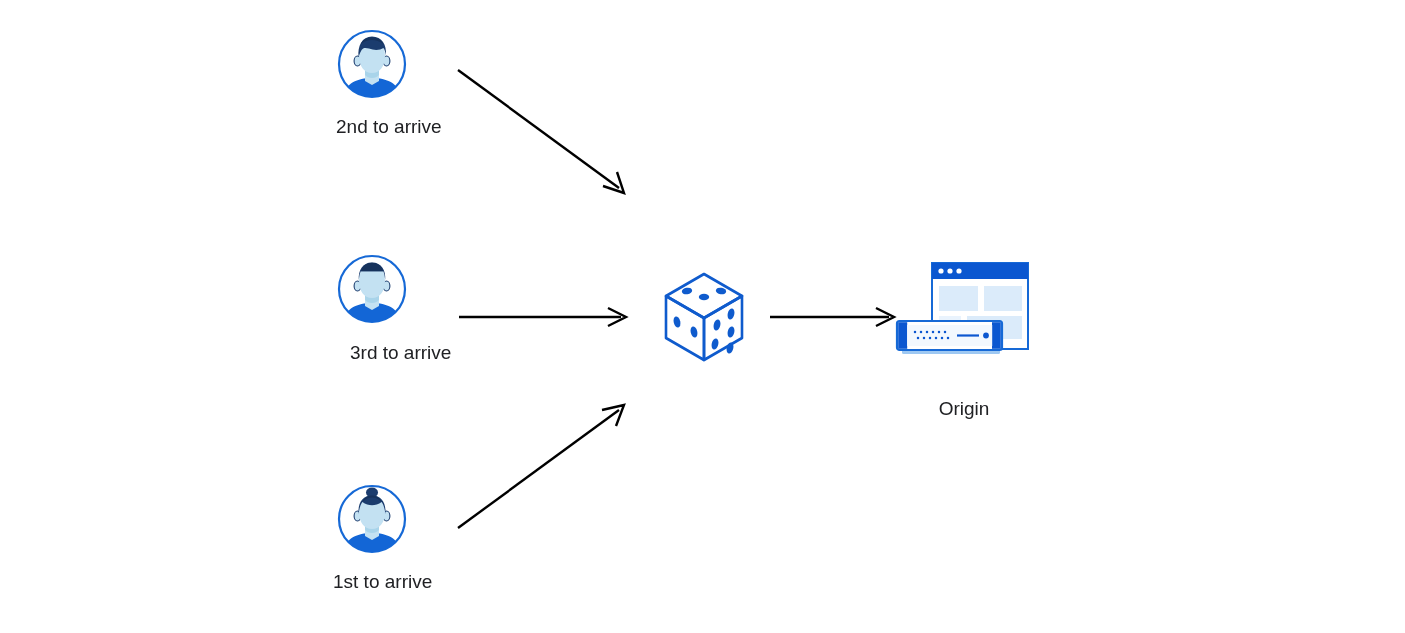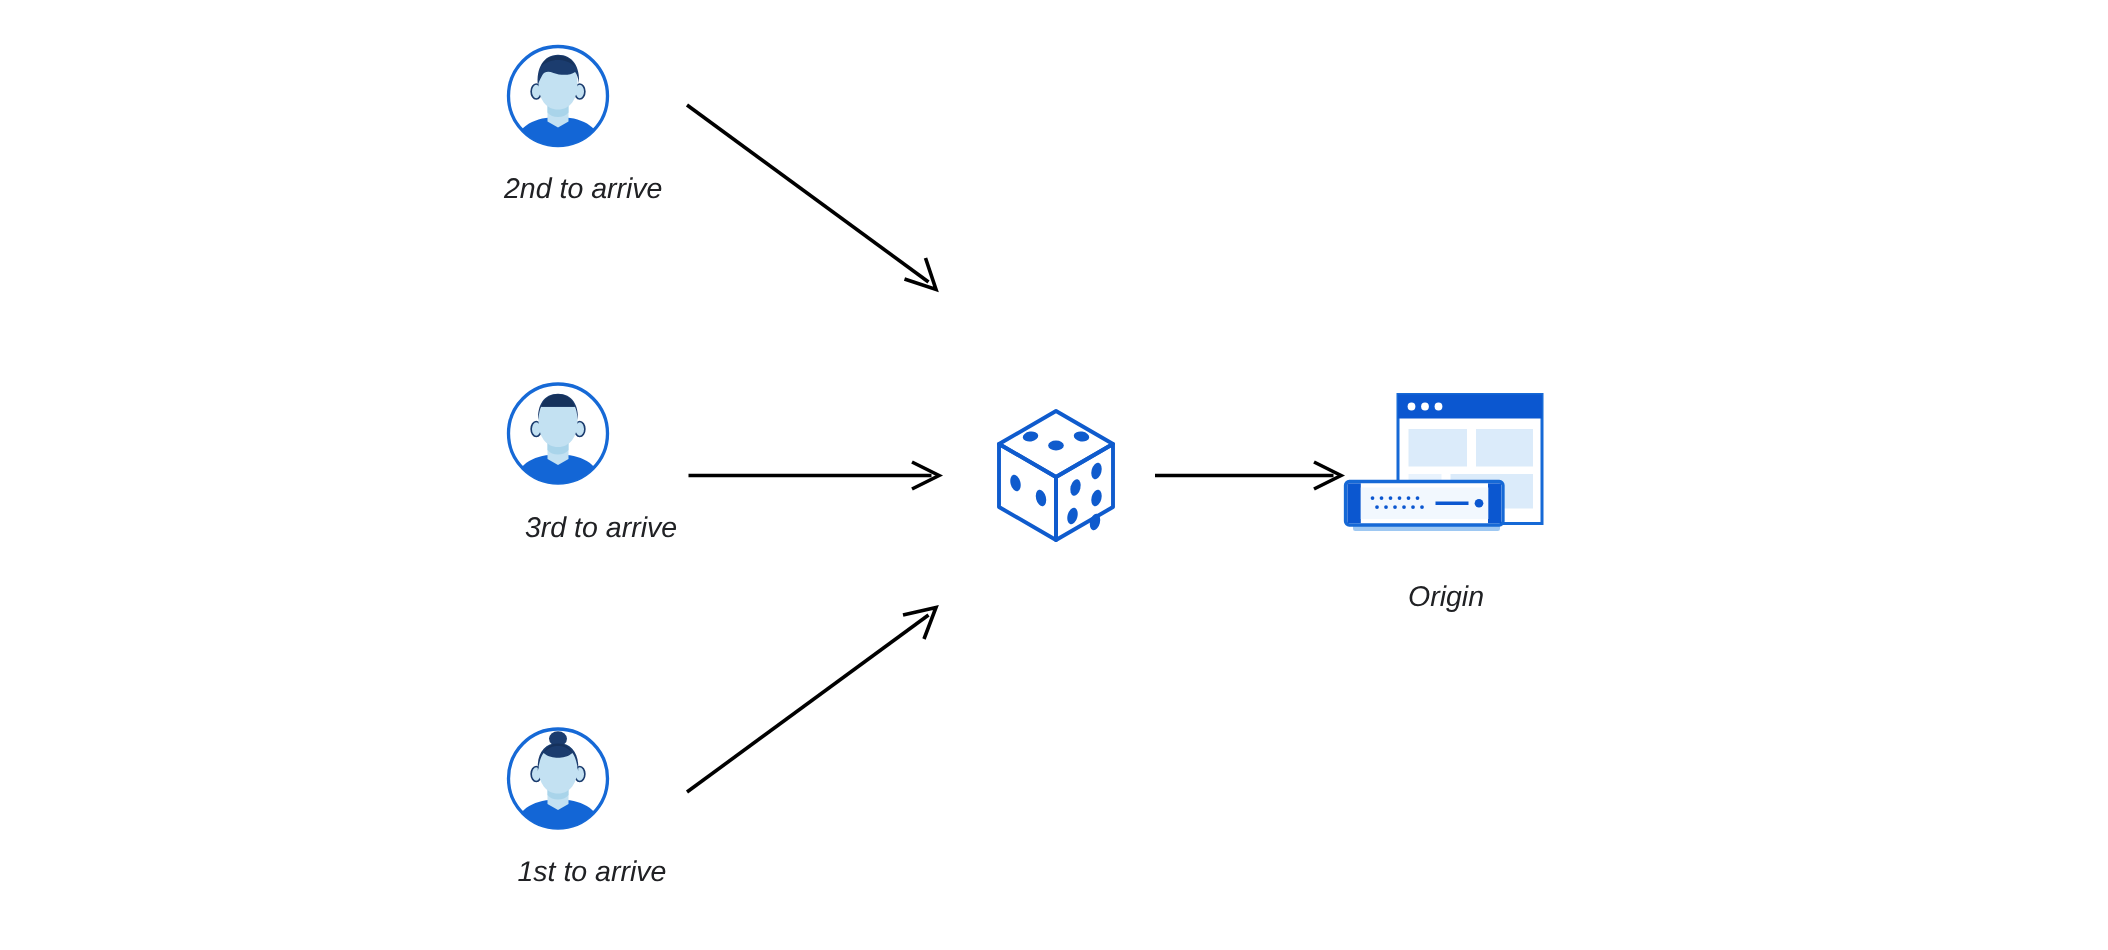--- a/index.html
+++ b/index.html
@@ -10,21 +10,20 @@
   body {
     font-family: "Liberation Sans", sans-serif;
     -webkit-font-smoothing: antialiased;
   }
   #canvas {
     position: relative;
     width: 1159px;
     height: 633px;
     background: #ffffff;
     overflow: hidden;
-    font-style: italic;
   }
   .node {
     position: absolute;
   }
   .icon-wrap {
     position: absolute;
   }
   .node-label {
     position: absolute;
     font-family: "Liberation Sans", sans-serif;
@@ -145,21 +144,21 @@
           <ellipse cx="36" cy="9.5" rx="6" ry="5" fill="#1b3c6e"></ellipse>
 
           <path d="M 22.6 31 C 21.6 20 26.6 12.4 36 12.4 C 45.4 12.4 50.4 20 49.4 31
                    C 48.6 25 47.4 21.2 45.6 19 C 42.6 21.6 39 22.2 36 22.2
                    C 33 22.2 29.4 21.6 26.4 19 C 24.6 21.2 23.4 25 22.6 31 Z" fill="#1b3c6e"></path>
           <path d="M 26.4 19 C 28.6 14.6 32 12.6 36 12.6 C 40 12.6 43.4 14.6 45.6 19
                    C 42.6 15.6 39.4 14.4 36 14.4 C 32.6 14.4 29.4 15.6 26.4 19 Z" fill="#16325c"></path>
         </g>
       </svg>
     </div>
-    <div class="node-label" style="left:345px; top:572px; width:72px;">1st to arrive</div>
+    <div class="node-label" style="left:333px; top:572px; width:72px;">1st to arrive</div>
   </div>
 
   <div class="node">
     <div class="icon-wrap" style="left:660px; top:270px; width:88px; height:94px;">
       <svg width="88" height="94" viewBox="0 0 88 94">
         <g fill="none" stroke="#0f5bcd" stroke-width="2.6" stroke-linejoin="round">
 
           <path d="M 44 4 L 82 26 L 44 48 L 6 26 Z"></path>
 
           <path d="M 6 26 L 44 48 L 44 90 L 6 68 Z"></path>
@@ -234,16 +233,16 @@
             <circle cx="49" cy="80" r="1.25"></circle>
               <circle cx="55" cy="80" r="1.25"></circle>
           </g>
 
           <line x1="64" y1="77.5" x2="86" y2="77.5" stroke="#0b57d0" stroke-width="2.2"></line>
 
           <circle cx="93" cy="77.5" r="2.9" fill="#0b57d0"></circle>
         </g>
       </svg>
     </div>
-    <div class="node-label" style="left:893px; top:389px; width:142px;">Origin</div>
+    <div class="node-label" style="left:893px; top:399px; width:142px;">Origin</div>
   </div>
 
 </div>
 
 </body></html>

